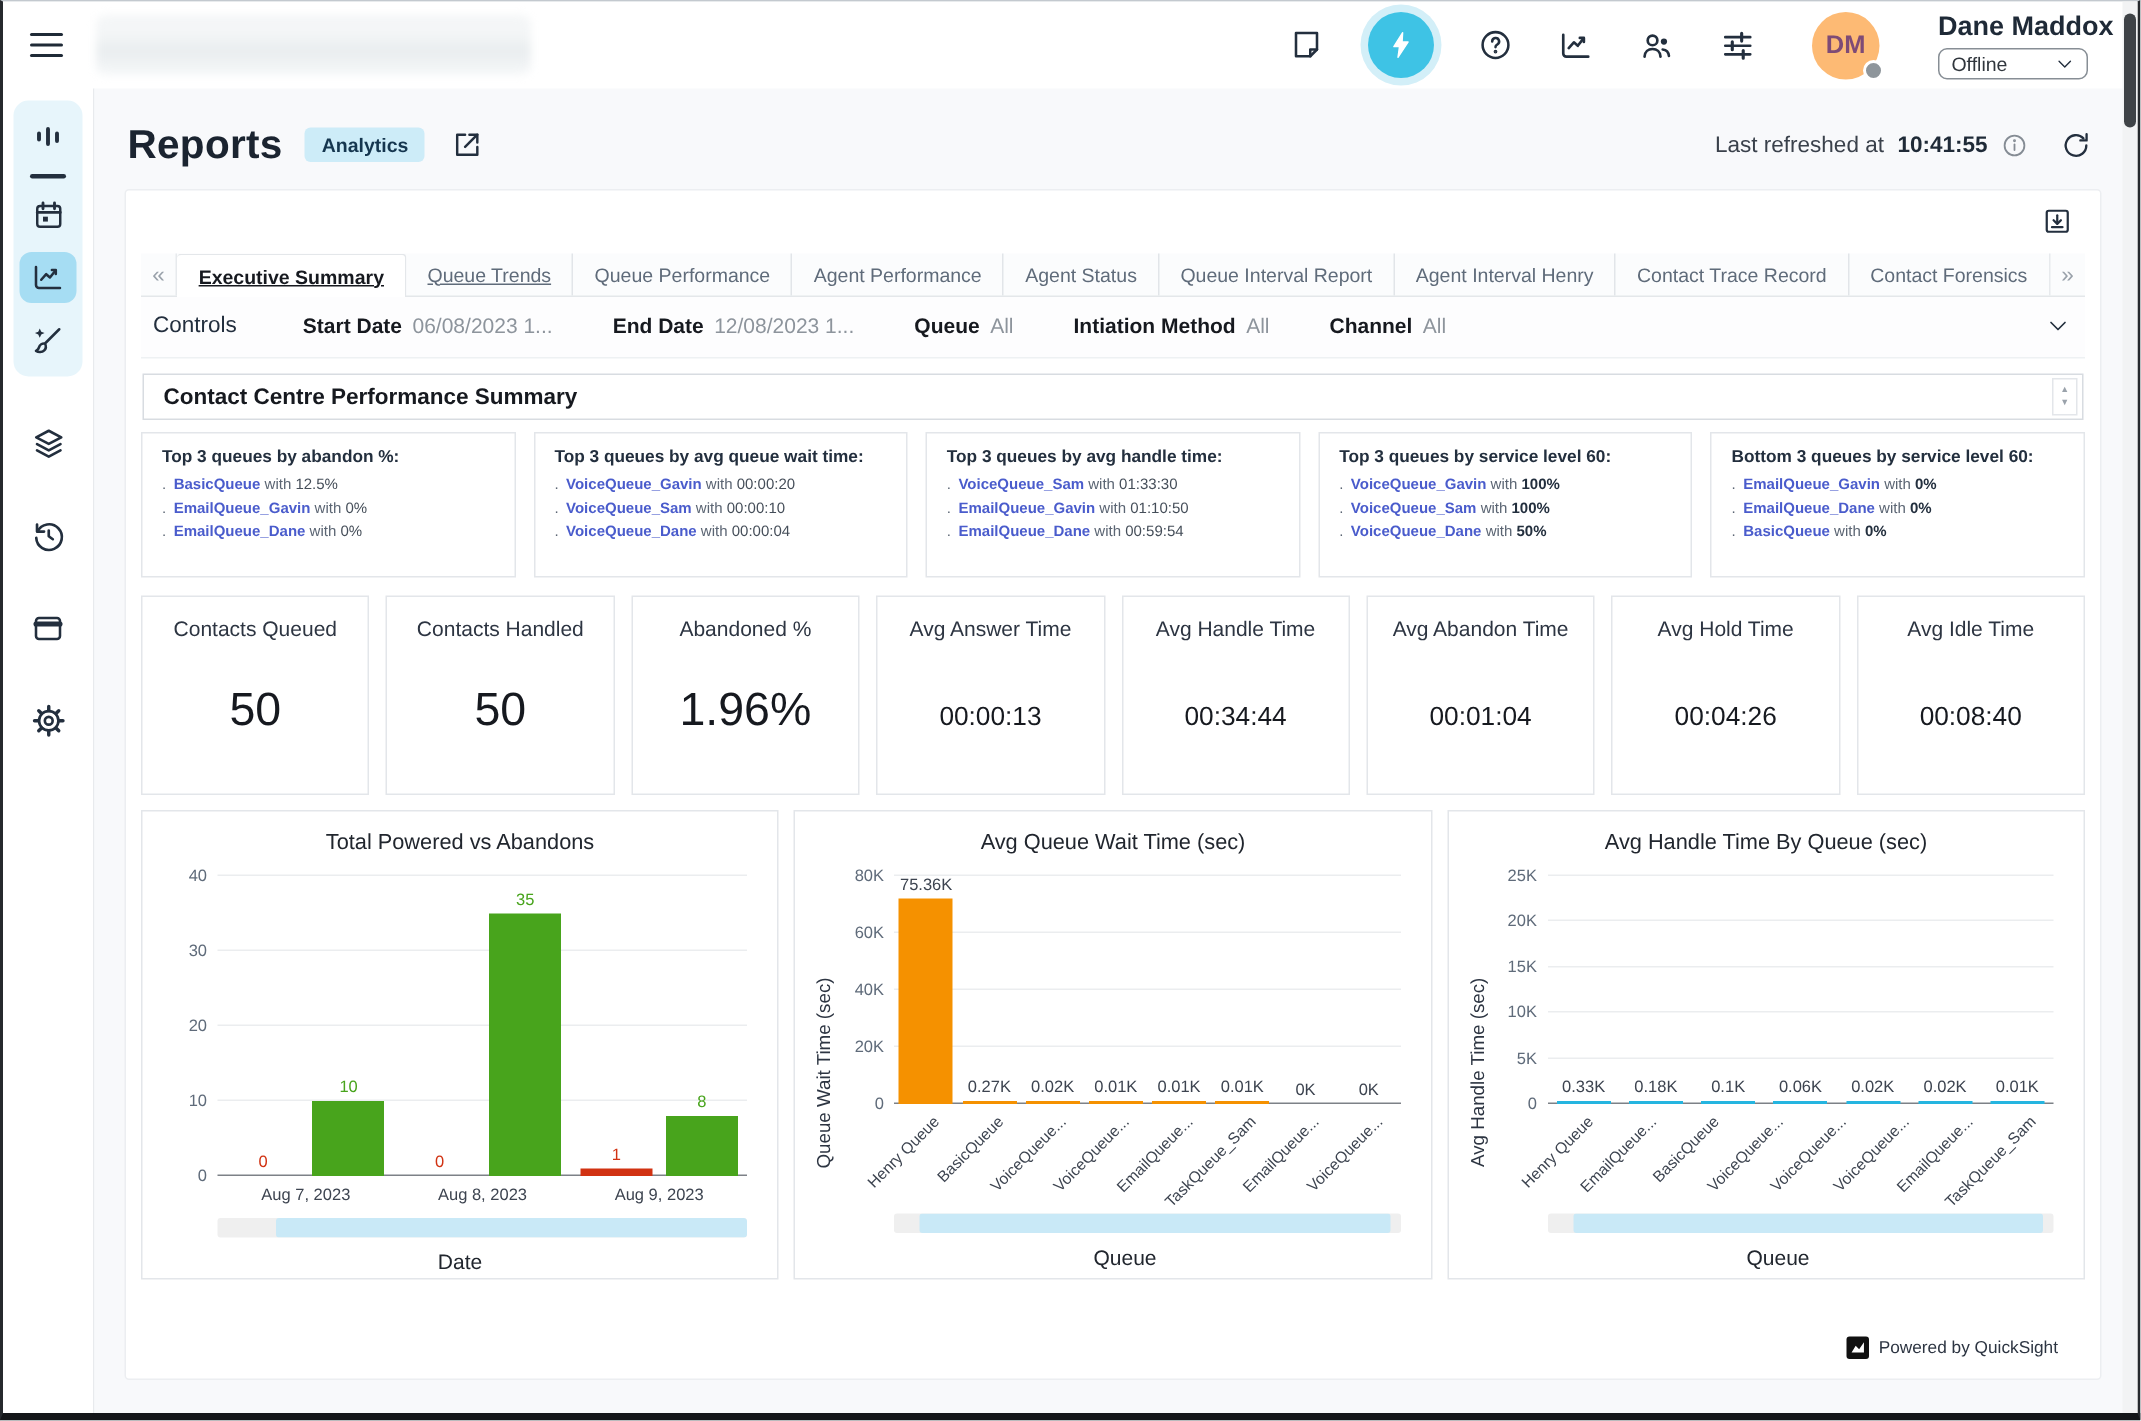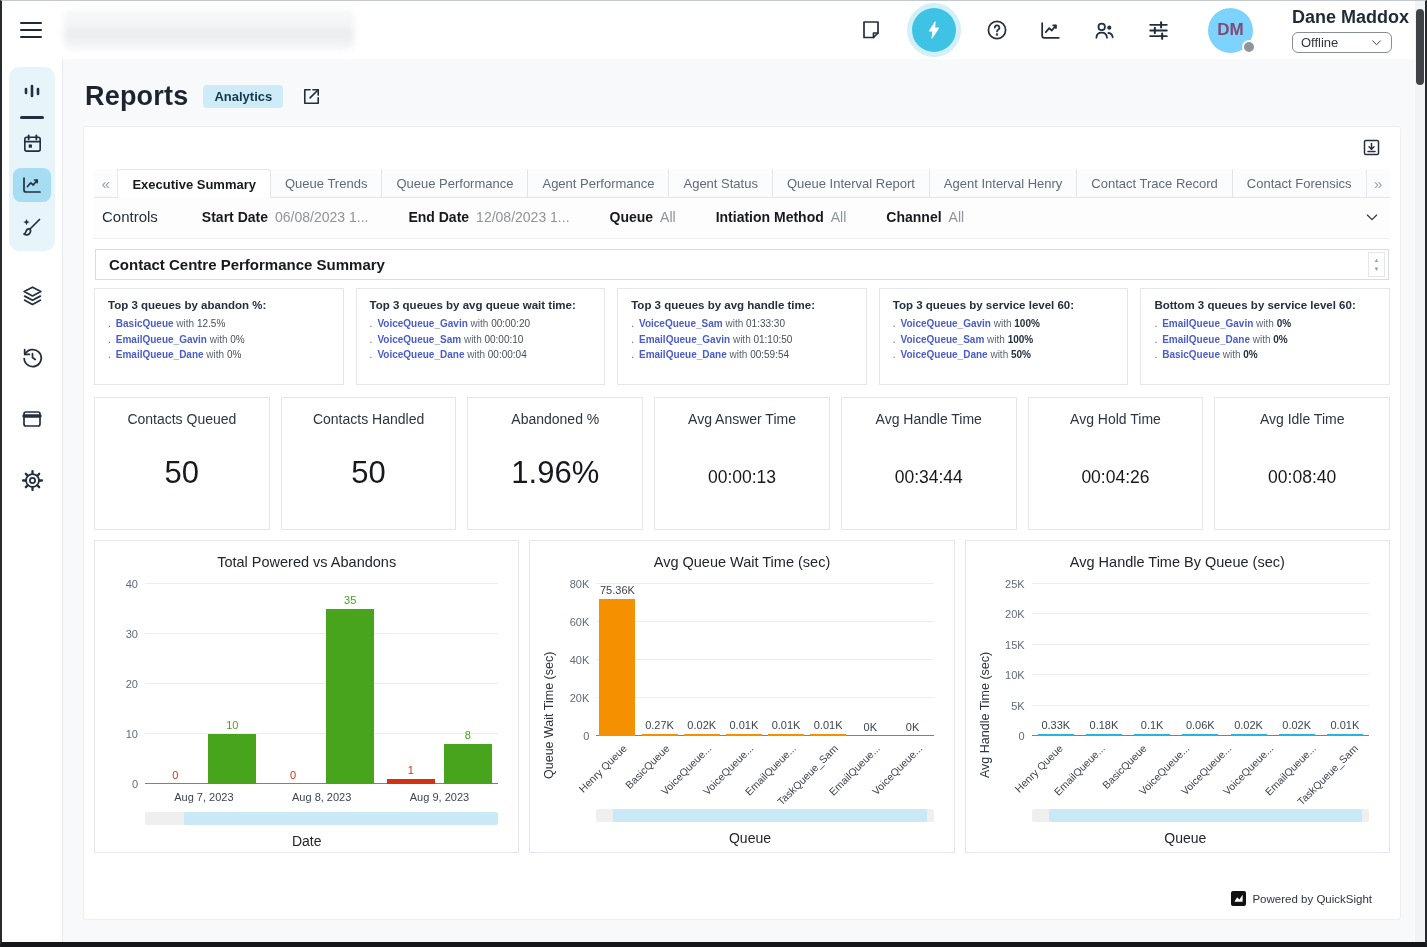--- a/index.html
+++ b/index.html
@@ -13,21 +13,21 @@
   .topbar { height:58px; background:#fff; display:flex; align-items:center; padding:0 16px 0 18px; }
   .hamburger { display:flex; flex-direction:column; gap:4.5px; cursor:pointer; }
   .hamburger span { width:22px; height:2.6px; background:#1f2a37; border-radius:1px; }
   .logo-blur { width:290px; height:40px; margin-left:22px; border-radius:6px;
                background:linear-gradient(180deg,#f4f6f7 30%,#e9edef 60%,#f6f8f9); filter:blur(3px); }
   .topbar-right { margin-left:auto; display:flex; align-items:center; gap:29px; }
   .tico { display:flex; align-items:center; justify-content:center; }
   .boost { width:44px; height:44px; border-radius:50%; background:#3ec3e5; box-shadow:0 0 0 5px #d3eff8;
            display:flex; align-items:center; justify-content:center; }
   .avatar-wrap { position:relative; margin-left:8px; }
-  .avatar { width:45px; height:45px; border-radius:50%; background:#7dd3fc; color:#7e4b76;
+  .avatar { width:45px; height:45px; border-radius:50%; background:#fdba74; color:#7e4b76;
             font-size:17px; font-weight:700; display:flex; align-items:center; justify-content:center; }
   .presence-dot { position:absolute; right:-3px; bottom:-1px; width:14px; height:14px; border-radius:50%;
                   background:#8e959b; border:2.5px solid #fff; }
   .userbox { display:flex; flex-direction:column; gap:4px; margin-left:10px; }
   .username { font-size:18px; font-weight:700; color:#1f2a37; }
   .status-select { display:flex; align-items:center; justify-content:space-between; width:100px;
                    border:1px solid #878e95; border-radius:6px; padding:2px 8px; font-size:13px;
                    color:#30363d; background:#fff; cursor:pointer; }
 
   
@@ -60,21 +60,21 @@
   .embed-top { height:42px; position:relative; }
   .dl-btn { position:absolute; right:8px; top:10px; cursor:pointer; display:flex; }
 
   .tabs { display:flex; align-items:stretch; height:29px; border-bottom:1px solid #e4e7ea; background:#fbfcfd; font-size:13px; }
   .tab-nav { width:28px; display:flex; align-items:center; justify-content:center; color:#99a1aa;
              font-size:15px; cursor:pointer; }
   .tab-nav.left { border-right:1px solid #e7eaed; }
   .tab-nav.right { border-left:1px solid #e7eaed; margin-left:auto; }
   .tab { display:flex; align-items:center; padding:0 14px; color:#5f6b7a; cursor:pointer; white-space:nowrap; }
   .tab:not(.active) { border-left:1px solid #e2e5e9; }
-  .tab.active + .tab, .tab-nav.left + .tab { border-left:none; }
+  .tab.active + .tab, .tab-nav.left + .tab { border-left:none;text-decoration:underline; }
   .tab.active { background:#fff; color:#16191f; font-weight:700; border:1px solid #e4e7ea; border-bottom:none;
                 border-radius:3px 3px 0 0; margin-bottom:-1px; }
 
   .controls { display:flex; align-items:center; gap:40px; padding:10px 10px 13px 8px;
               border-bottom:1px solid #eef1f3; font-size:14px; background:#fdfdfe; }
   .ctl-title { font-size:15px; color:#232f3e; margin-right:4px; }
   .filter { display:flex; gap:7px; align-items:center; cursor:pointer; }
   .filter .fname { font-weight:700; color:#16191f; }
   .filter .fval { color:#8d949c; }
   .ctl-chevron { margin-left:auto; display:flex; cursor:pointer; }
@@ -271,20 +271,35 @@
       <div class="page-head">
         <h1 class="page-title">Reports</h1>
         <span class="badge">Analytics</span>
         <span class="ext-link">
           <svg class="ic" width="23" height="23" viewBox="0 0 24 24">
               <path d="M13.5 5H19v5.5"></path>
               <path d="m19 5-8.5 8.5"></path>
               <path d="M19 13.5V19H5V5h5.5"></path>
             </svg>
         </span>
+        <div class="refresh-zone">
+          <span>Last refreshed at</span>
+          <span class="refresh-time">10:41:55</span>
+          <svg width="18" height="18" viewBox="0 0 24 24" style="stroke:#858c94;fill:none;stroke-width:1.6;stroke-linecap:round">
+              <circle cx="12" cy="12" r="8.8"></circle>
+              <path d="M12 11v5"></path>
+              <circle cx="12" cy="7.8" r=".5" fill="#858c94"></circle>
+            </svg>
+          <span class="refresh-btn">
+            <svg class="ic" width="22" height="22" viewBox="0 0 24 24">
+                <path d="M19.5 12a7.5 7.5 0 1 1-2.1-5.2"></path>
+                <path d="M19.7 3.8v4.5h-4.5"></path>
+              </svg>
+          </span>
+        </div>
       </div>
 
       <div class="embed">
         <div class="embed-top">
           <span class="dl-btn">
             <svg class="ic" width="21" height="21" viewBox="0 0 24 24">
                 <rect x="4" y="4" width="16" height="16" rx="1.5"></rect>
                 <path d="M12 7.5v6.2"></path>
                 <path d="m9.2 11.2 2.8 2.8 2.8-2.8"></path>
                 <path d="M8 16.5h8"></path>
@@ -409,20 +424,24 @@
             </div>
           <div class="kpi">
               <div class="lbl">Avg Answer Time</div>
               <div class="v sm">00:00:13</div>
             </div>
           <div class="kpi">
               <div class="lbl">Avg Handle Time</div>
               <div class="v sm">00:34:44</div>
             </div>
           <div class="kpi">
+              <div class="lbl">Avg Abandon Time</div>
+              <div class="v sm">00:01:04</div>
+            </div>
+          <div class="kpi">
               <div class="lbl">Avg Hold Time</div>
               <div class="v sm">00:04:26</div>
             </div>
           <div class="kpi">
               <div class="lbl">Avg Idle Time</div>
               <div class="v sm">00:08:40</div>
             </div>
         </div>
 
         <div class="charts">

